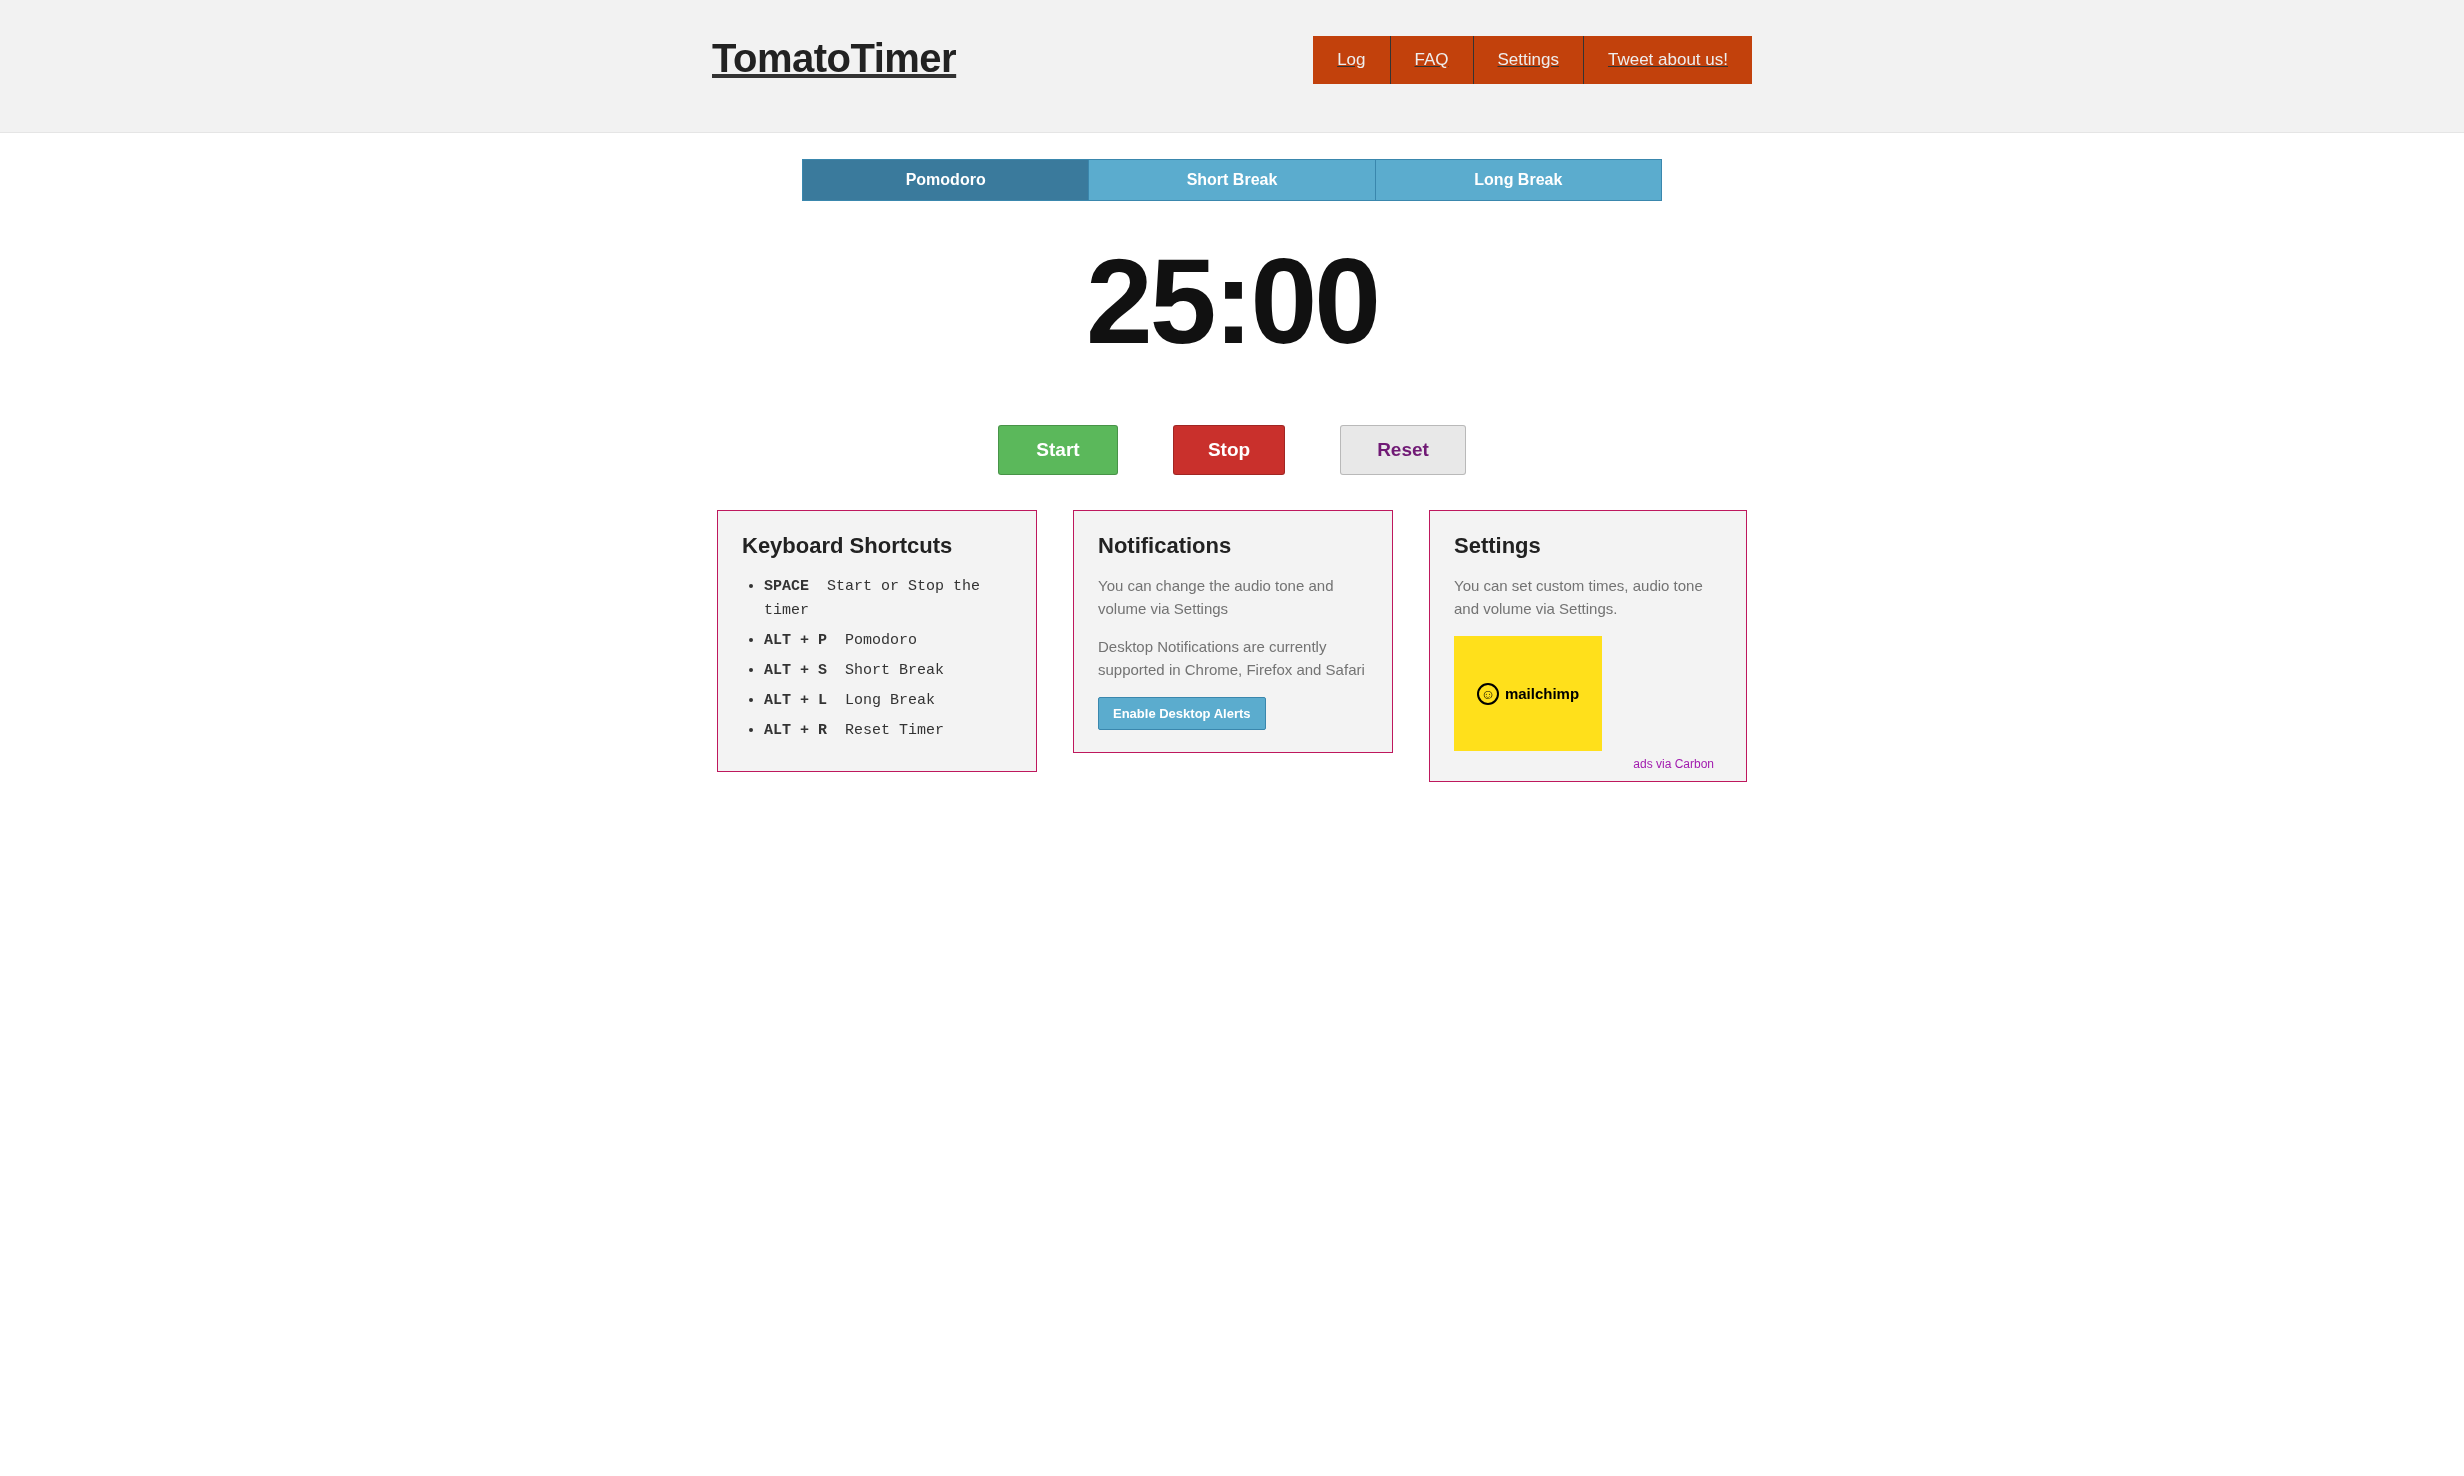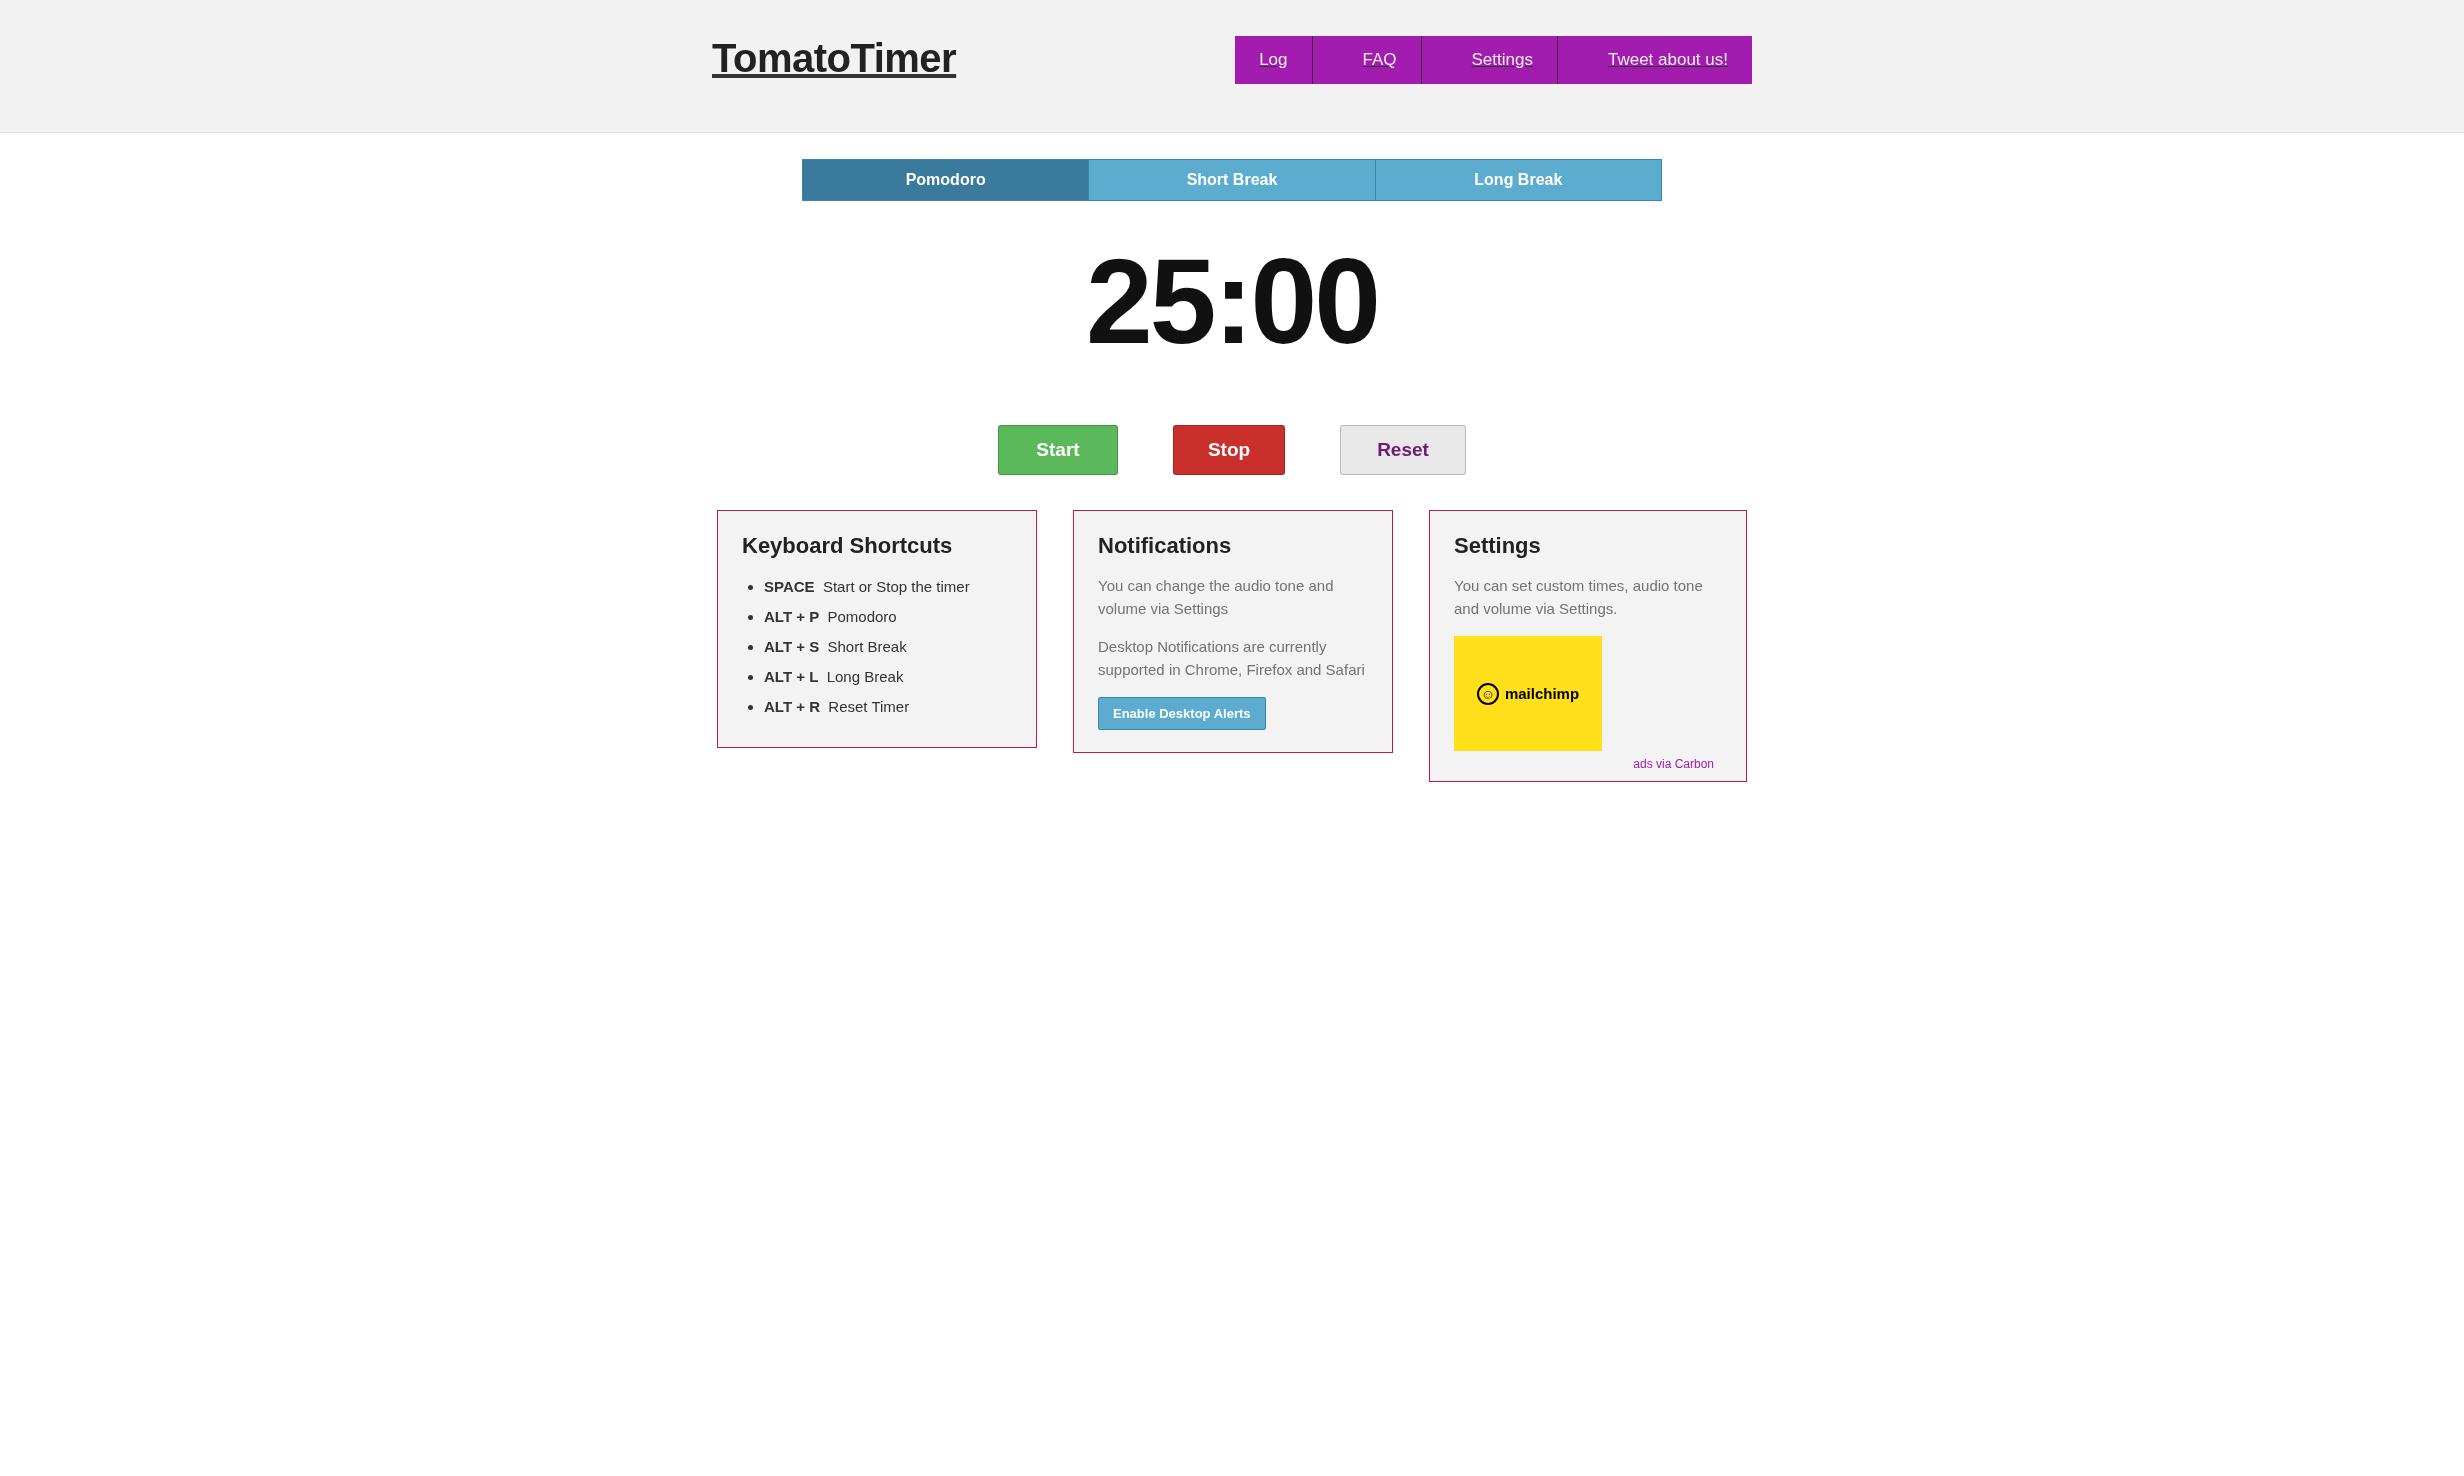--- a/index.html
+++ b/index.html
@@ -22,22 +22,21 @@
     text-decoration: underline;
   }
   .logo {
     font-size: 40px;
     font-weight: 700;
     color: #222;
     letter-spacing: -0.5px;
   }
   .nav {
     display: flex;
-    background: #a21caf;
-    gap: 26px;
+    background: #c2410c;
   }
   .nav-item {
     color: #eee;
     font-size: 17px;
     padding: 14px 24px;
     border-right: 1px solid #333;
     cursor: pointer;
     white-space: nowrap;
   }
   .nav-item:last-child { border-right: none; }
@@ -115,20 +114,21 @@
   }
   .panel p {
     color: #737373;
     font-size: 15px;
     line-height: 1.5;
     margin-bottom: 16px;
   }
   .shortcut-list {
     list-style: disc;
     padding-left: 22px;
+    font-family: Liberation Mono, monospace;
   }
   .shortcut-list li {
     font-size: 15px;
     color: #333;
     margin-bottom: 6px;
     line-height: 1.6;
   }
   .shortcut-list li b { font-weight: 700; }
   .enable-alerts {
     background: #5bacce;

